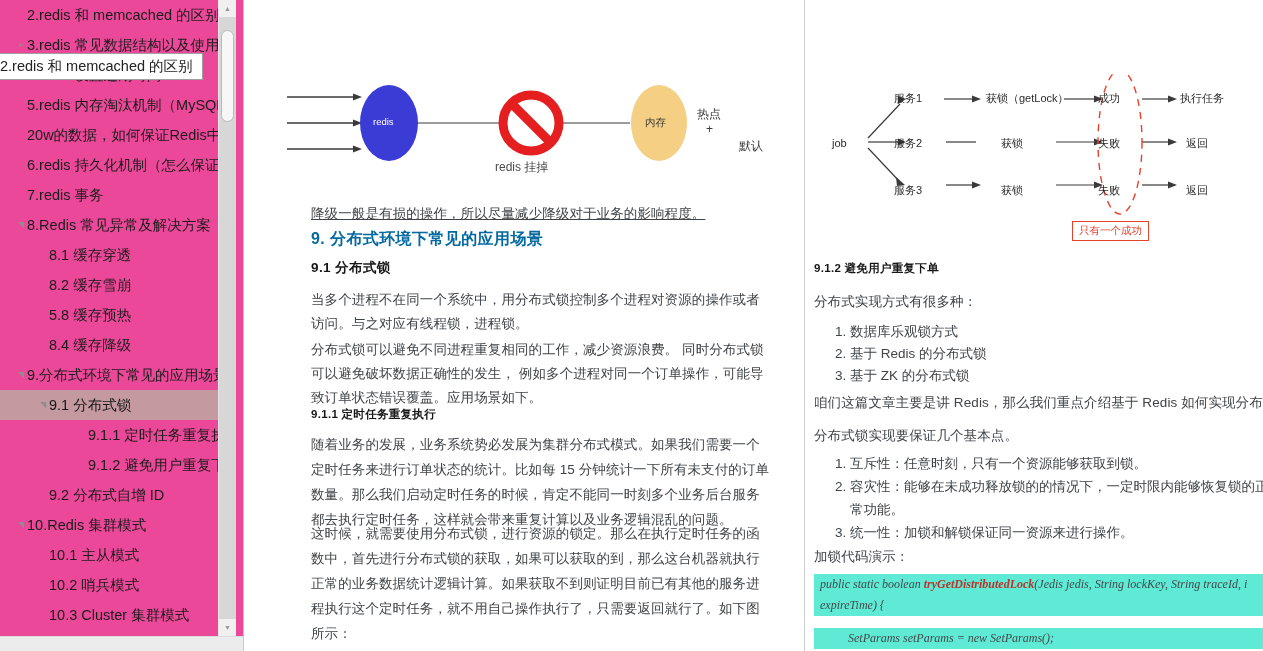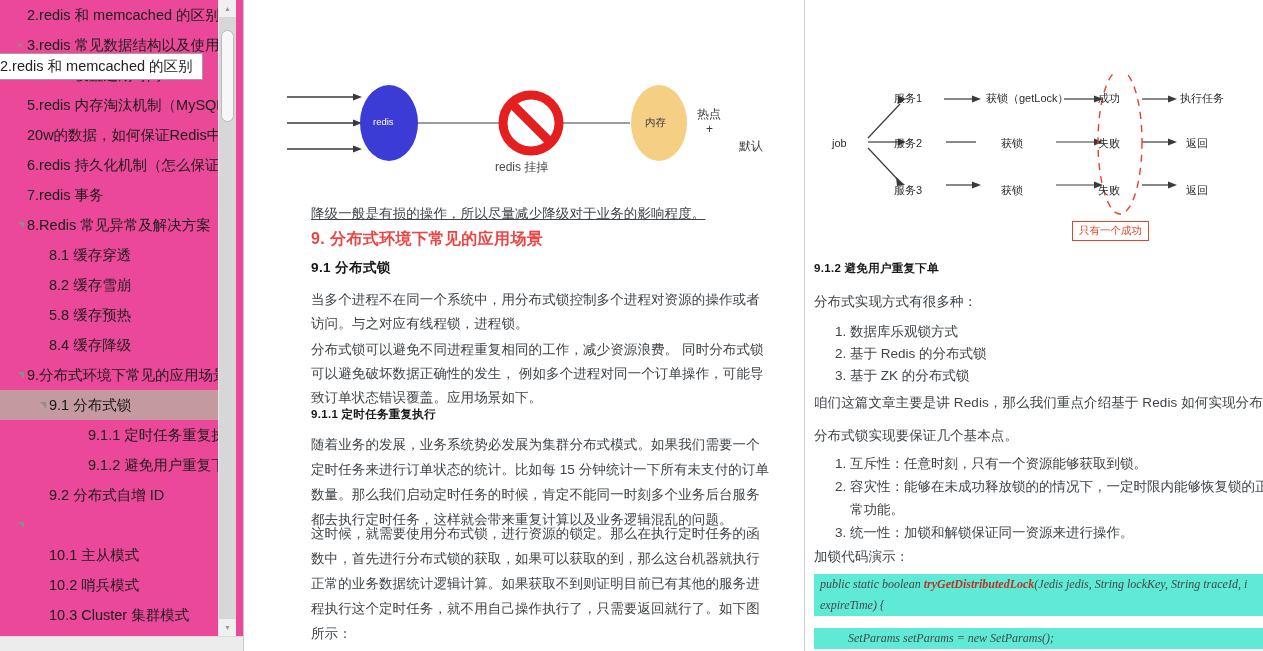--- a/index.html
+++ b/index.html
@@ -120,21 +120,21 @@
     margin:0;
     font-size:13.5px;
     line-height:24px;
     color:#3f4448;
     letter-spacing:0.1px;
   }
   h2.h2{
     margin:0;
     font-size:16px;
     font-weight:bold;
-    color:#ef4444;
+    color:#0369a1;
     letter-spacing:0.4px;
   }
   h3.h3{
     margin:0;
     font-size:13.5px;
     font-weight:bold;
     color:#161616;
     letter-spacing:0.4px;
   }
   h4.h4{
@@ -202,21 +202,21 @@
         <div class="outline-item lvl1"><span class="tw open"></span><span class="lbl">8.Redis 常见异常及解决方案</span></div>
         <div class="outline-item lvl2"><span class="lbl">8.1 缓存穿透</span></div>
         <div class="outline-item lvl2"><span class="lbl">8.2 缓存雪崩</span></div>
         <div class="outline-item lvl2"><span class="lbl">5.8 缓存预热</span></div>
         <div class="outline-item lvl2"><span class="lbl">8.4 缓存降级</span></div>
         <div class="outline-item lvl1"><span class="tw open"></span><span class="lbl">9.分布式环境下常见的应用场景</span></div>
         <div class="outline-item lvl2 sel"><span class="tw open"></span><span class="lbl">9.1 分布式锁</span></div>
         <div class="outline-item lvl3"><span class="lbl">9.1.1 定时任务重复执行</span></div>
         <div class="outline-item lvl3"><span class="lbl">9.1.2 避免用户重复下单</span></div>
         <div class="outline-item lvl2"><span class="lbl">9.2 分布式自增 ID</span></div>
-        <div class="outline-item lvl1"><span class="tw open"></span></div>
+        <div class="outline-item lvl1"><span class="tw open"></span><span class="lbl">10.Redis 集群模式</span></div>
         <div class="outline-item lvl2"><span class="lbl">10.1 主从模式</span></div>
         <div class="outline-item lvl2"><span class="lbl">10.2 哨兵模式</span></div>
         <div class="outline-item lvl2"><span class="lbl">10.3 Cluster 集群模式</span></div>
       </div>
 
     <div id="outline-tooltip">2.redis 和 memcached 的区别</div>
 
     <div id="outline-scrollbar">
       <div id="sb-track-rest"></div>
       <div id="sb-up">▲</div>

